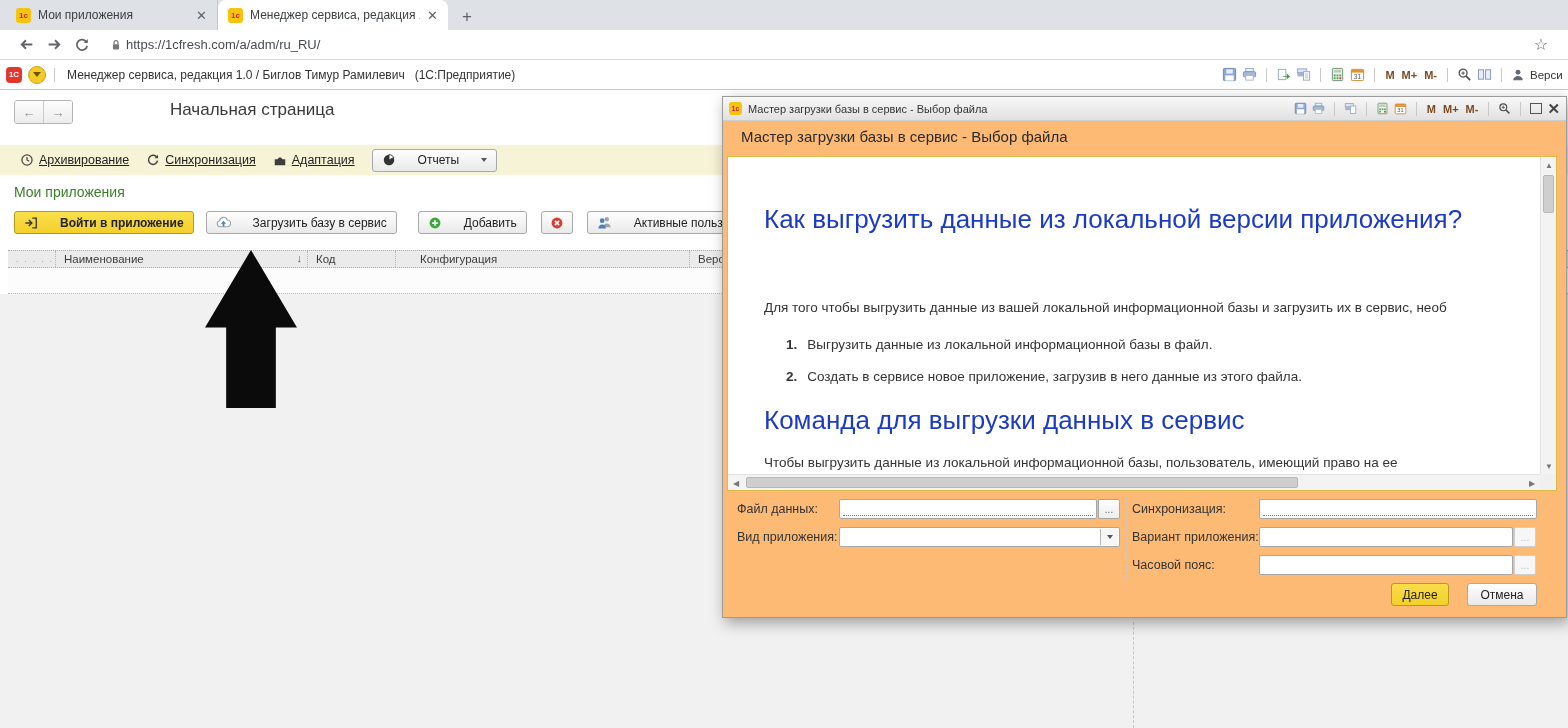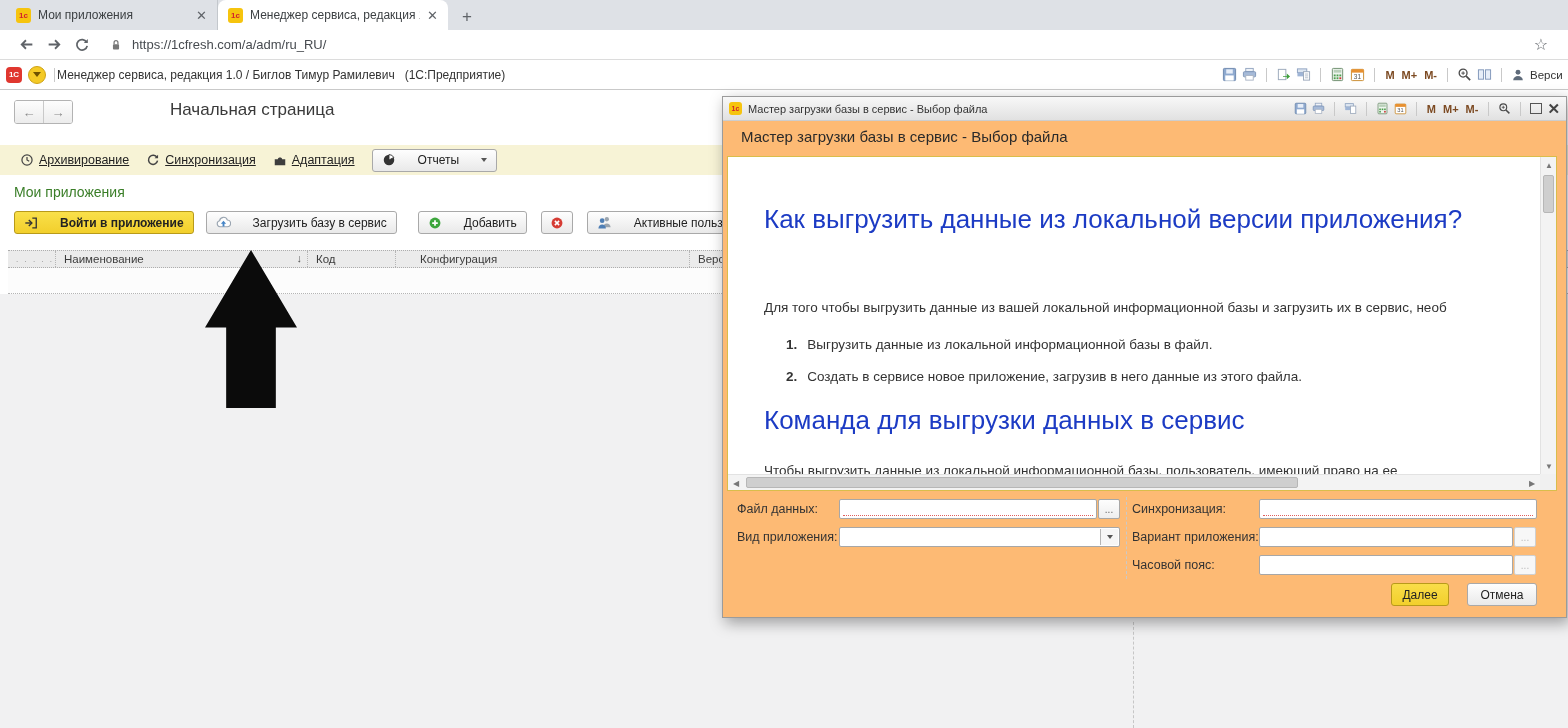--- a/index.html
+++ b/index.html
@@ -15,32 +15,32 @@
   .tab.active{width:230px;background:#fff;border-radius:8px 8px 0 0}
   .tab .title{flex:1;white-space:nowrap;overflow:hidden}
   .favicon{width:15px;height:15px;border-radius:3px;background:#f6c40e;color:#d3212c;font-size:8px;font-weight:bold;
     display:flex;align-items:center;justify-content:center}
   .tabx{color:#5f6368;font-size:13px;line-height:1;cursor:default}
   .newtab{width:26px;height:26px;margin-left:6px;display:flex;align-items:center;justify-content:center;
     font-size:17px;color:#5f6368}
   .urlbar{position:absolute;left:0;top:30px;width:100%;height:30px;background:#fff;border-bottom:1px solid #dcdcdc;
     display:flex;align-items:center;box-sizing:border-box;padding:0 12px}
   .navic{width:28px;display:flex;justify-content:center}
-  .url{font-size:13px;color:#474b50;margin-left:6px;flex:1}
+  .url{font-size:13px;color:#474b50;margin-left:0;flex:1}
   .star{font-size:16px;color:#5f6368;margin-right:8px}
 
   
   .appbar{position:absolute;left:0;top:60px;width:100%;height:30px;background:#fff;border-bottom:1px solid #c9c9c9;
     display:flex;align-items:center;box-sizing:border-box;padding:0 6px;font-size:12px}
   .logo1c{width:16px;height:16px;border-radius:4px;background:#e0372f;color:#fff;font-size:8px;font-weight:bold;
     display:flex;align-items:center;justify-content:center}
   .menucirc{width:16px;height:16px;border-radius:50%;background:#f4ca26;border:1px solid #cfa315;margin-left:6px;
     display:flex;align-items:center;justify-content:center}
   .caret{width:0;height:0;border-left:4px solid transparent;border-right:4px solid transparent;border-top:5px solid #6e5200}
-  .apptitle{color:#333;white-space:pre;overflow:hidden}
+  .apptitle{margin-left:10px;color:#333;white-space:pre;overflow:hidden}
   .appicons{margin-left:auto;display:flex;align-items:center;gap:5px;white-space:nowrap}
   .mbtn{font-size:11px;font-weight:bold;color:#7c4a22;padding:0 1px}
   .username{font-size:11.5px;color:#333;width:32px;overflow:hidden;white-space:nowrap}
 
   
   .page{position:absolute;left:0;top:90px;width:100%;height:638px;background:#f1f1f2}
   .page .upper{position:absolute;left:0;top:0;width:100%;height:204px;background:#fff}
   .navgroup{position:absolute;left:14px;top:10px;display:flex;border:1px solid #b3b3b3;border-radius:3px;overflow:hidden}
   .navbtn{width:28px;height:22px;display:flex;align-items:center;justify-content:center;
     background:linear-gradient(#fdfdfd,#ececec);color:#8a8a8a;font-size:13px}
@@ -385,21 +385,21 @@
       <div class="helpinner">
         <div class="h1blue">Как выгрузить данные из локальной версии приложения?</div>
         <div class="ptext" style="top:143px">Для того чтобы выгрузить данные из вашей локальной информационной базы и загрузить их в сервис, необ</div>
         <div class="step" style="top:180px">
           <b>1.</b><span>Выгрузить данные из локальной информационной базы в файл.</span>
         </div>
         <div class="step" style="top:212px">
           <b>2.</b><span>Создать в сервисе новое приложение, загрузив в него данные из этого файла.</span>
         </div>
         <div class="h2blue">Команда для выгрузки данных в сервис</div>
-        <div class="ptext" style="top:306px">Чтобы выгрузить данные из локальной информационной базы, пользователь, имеющий право на ее</div>
+        <div class="ptext" style="top:298px">Чтобы выгрузить данные из локальной информационной базы, пользователь, имеющий право на ее</div>
       </div>
       <div class="vsb">
         <span class="sbarrow" style="top:0">▲</span>
         <span class="sbarrow" style="bottom:0">▼</span>
         <span class="vthumb"></span>
       </div>
       <div class="hsb">
         <span class="sbarrow" style="left:0">◀</span>
         <span class="sbarrow" style="right:0">▶</span>
         <span class="hthumb"></span>

